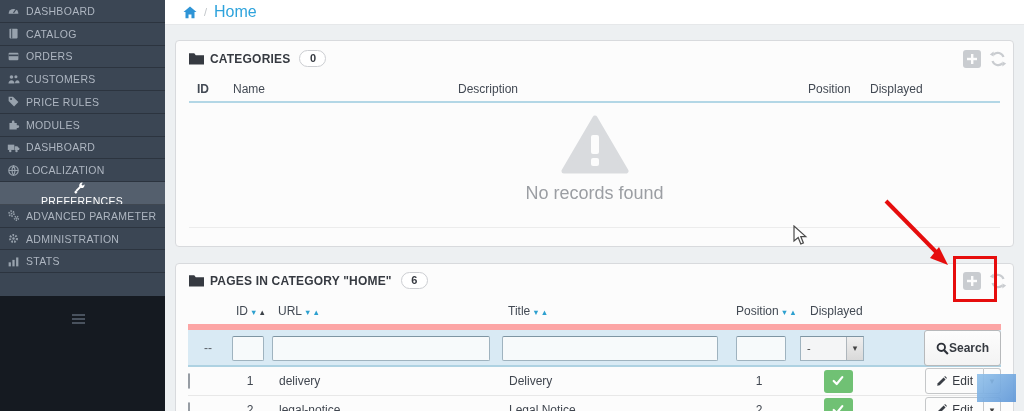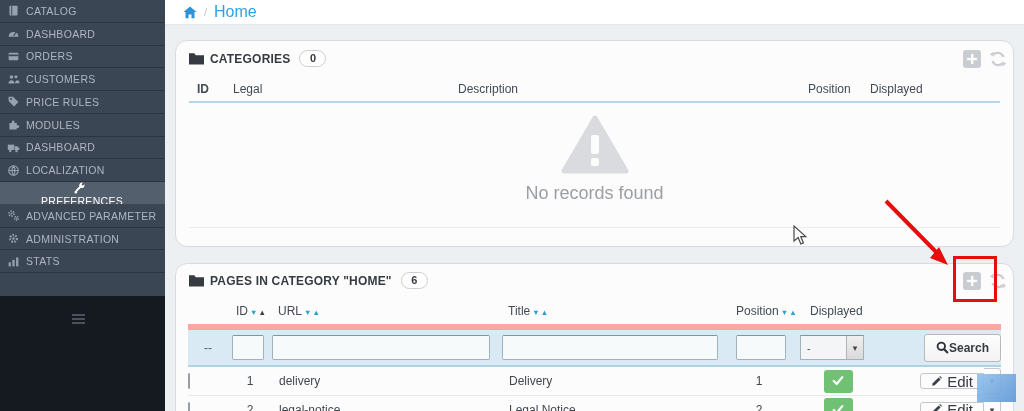--- a/index.html
+++ b/index.html
@@ -22,21 +22,21 @@
 
   
   .content { position:absolute; left:165px; top:0; width:859px; height:411px; background:#edf0f2; }
   .crumb-bar { height:25px; background:#fff; border-bottom:1px solid #e6e8ea;
                display:flex; align-items:center; padding-left:18px; }
   .crumb-sep { color:#c2c6ca; font-size:11px; margin:0 7px; }
   .crumb-link { color:#2ea3dc; font-size:16px; text-decoration:none; cursor:pointer; }
 
   .page { position:absolute; left:10px; top:40px; right:10px; }
 
-  .panel { background:#fcfcfc; border:1px solid #d8dadd; border-radius:12px; }
+  .panel { background:#fcfcfc; border:1px solid #d8dadd; border-radius:4px; }
   .panel-header { display:flex; align-items:center; padding:0 6px 0 13px; }
   .panel-title { font-size:12px; font-weight:700; color:#363a41; letter-spacing:.2px; margin-left:6px; }
   .badge { margin-left:9px; min-width:27px; text-align:center; background:#fff;
            border:1px solid #ccced2; border-radius:10px; font-size:11px; font-weight:700;
            color:#363a41; padding:1px 8px 2px; }
   .hdr-spacer { flex:1; }
   .iconbtn { width:18px; height:18px; margin-left:8px; cursor:pointer; flex:none; }
 
   
   .panel-cat { height:207px; }
@@ -69,36 +69,36 @@
              border:1px solid #9fb3bf; border-top-color:#7e95a3; border-radius:2px; }
   .f-id { width:32px; margin-left:4px; }
   .f-pos { width:50px; margin-left:6px; }
   .f-select { display:flex; height:25px; width:64px; margin-left:12px; background:#f4f5f6;
               border:1px solid #9fb3bf; border-top-color:#7e95a3; align-items:center; cursor:pointer; }
   .f-select .val { flex:1; font-size:11px; color:#444; padding-left:6px; }
   .f-select .car { width:17px; height:100%; background:linear-gradient(#efefef,#d9d9d9);
                    border-left:1px solid #aeb6bc; font-size:9px; color:#444;
                    display:flex; align-items:center; justify-content:center; }
   .f-actions { display:flex; justify-content:flex-end; }
-  .search-btn { display:flex; align-items:center; gap:0; height:28px; padding:0 11px;
+  .search-btn { display:flex; align-items:center; gap:0; height:36px; padding:0 11px;
                 background:linear-gradient(#fdfdfd,#f3f3f3); border:1px solid #b7b9bb;
                 border-radius:3px; font-size:12px; font-weight:700; color:#363a41; cursor:pointer; }
 
   .pg-row { height:28px; font-size:12px; color:#414750; }
   .pg-row + .pg-row { border-top:1px solid #e8e8e8; }
   .cell-center { text-align:center; }
   .cell-pad { padding-left:7px; }
   .checkbox { width:13px; height:13px; margin:0 auto; background:#fdfdfe;
               border:1px solid #979da4; border-radius:2px; cursor:pointer; }
   .check-btn { width:29px; height:23px; margin:0 auto; background:#70c174; border-radius:3px;
                display:flex; align-items:center; justify-content:center; cursor:pointer; }
   .row-actions { display:flex; justify-content:flex-end; align-items:center; }
-  .edit-btn { display:flex; align-items:center; gap:5px; height:16px; padding:0 10px;
+  .edit-btn { display:flex; align-items:center; gap:5px; height:26px; padding:0 10px;
               background:#fcfcfc; border:1px solid #c5c7c9; border-radius:3px 0 0 3px;
-              font-size:15px; color:#363a41; cursor:pointer; }
+              font-size:12px; color:#363a41; cursor:pointer; }
   .caret-btn { width:17px; height:26px; background:#fcfcfc; border:1px solid #c5c7c9;
                border-left:none; border-radius:0 3px 3px 0; font-size:9px; color:#444;
                display:flex; align-items:center; justify-content:center; cursor:pointer; }
 
   
   .overlay { position:absolute; pointer-events:none; }
   .red-rect { left:953px; top:256px; width:44px; height:46px; border:3px solid #e60d0d; z-index:20; }
   .blue-block { left:977px; top:374px; width:39px; height:28px; z-index:15;
                 background:linear-gradient(135deg,#93c2ea,#5f97d8); opacity:.92; }
   .arrow-svg { left:0; top:0; width:1024px; height:411px; z-index:21; }
@@ -107,31 +107,31 @@
 </head>
 <body>
 
 <div class="app">
 
   <aside class="sidebar">
     <nav class="nav">
 
       <div class="nav-item">
         <svg class="si" viewBox="0 0 16 16">
+            <path d="M2 12a6 6 0 1 1 12 0z" fill="#98a2ad"></path>
+            <line x1="8" y1="11" x2="11.3" y2="6.2" stroke="#3b4654" stroke-width="1.4"></line>
+          </svg>
+        <span class="lbl">DASHBOARD</span>
+      </div>
+      <div class="nav-item">
+        <svg class="si" viewBox="0 0 16 16">
             <rect x="3" y="2" width="10" height="12" rx="1" fill="#98a2ad"></rect>
             <line x1="5.8" y1="2" x2="5.8" y2="14" stroke="#3b4654" stroke-width="1.2"></line>
           </svg>
         <span class="lbl">CATALOG</span>
-      </div>
-      <div class="nav-item">
-        <svg class="si" viewBox="0 0 16 16">
-            <path d="M2 12a6 6 0 1 1 12 0z" fill="#98a2ad"></path>
-            <line x1="8" y1="11" x2="11.3" y2="6.2" stroke="#3b4654" stroke-width="1.4"></line>
-          </svg>
-        <span class="lbl">DASHBOARD</span>
       </div>
       <div class="nav-item">
         <svg class="si" viewBox="0 0 16 16">
             <rect x="2" y="3.5" width="12" height="9" rx="1" fill="#98a2ad"></rect>
             <rect x="2" y="5.6" width="12" height="2" fill="#3b4654"></rect>
           </svg>
         <span class="lbl">ORDERS</span>
       </div>
       <div class="nav-item">
         <svg class="si" viewBox="0 0 16 16">
@@ -250,21 +250,21 @@
                 <path d="M14.5 7A6 6 0 0 0 4.6 4.6"></path>
                 <path d="M3.5 11a6 6 0 0 0 9.9 2.4"></path>
               </g>
               <polygon points="4.6,1.5 4.6,6.5 0.8,4.6" fill="#c9ccd0"></polygon>
               <polygon points="13.4,16.5 13.4,11.5 17.2,13.4" fill="#c9ccd0"></polygon>
             </svg>
         </header>
 
         <div class="cat-head">
           <span>ID</span>
-          <span>Legal</span>
+          <span>Name</span>
           <span>Description</span>
           <span>Position</span>
           <span>Displayed</span>
         </div>
 
         <div class="cat-body">
           <svg class="warn-tri" width="68" height="60" viewBox="0 0 68 60">
             <path d="M34 3 L65 56 H3 Z" fill="#d9dbde" stroke="#d9dbde" stroke-width="5" stroke-linejoin="round"></path>
             <rect x="30" y="20" width="8" height="19" rx="2" fill="#fcfcfc"></rect>
             <rect x="30" y="43" width="8" height="8" rx="2" fill="#fcfcfc"></rect>

